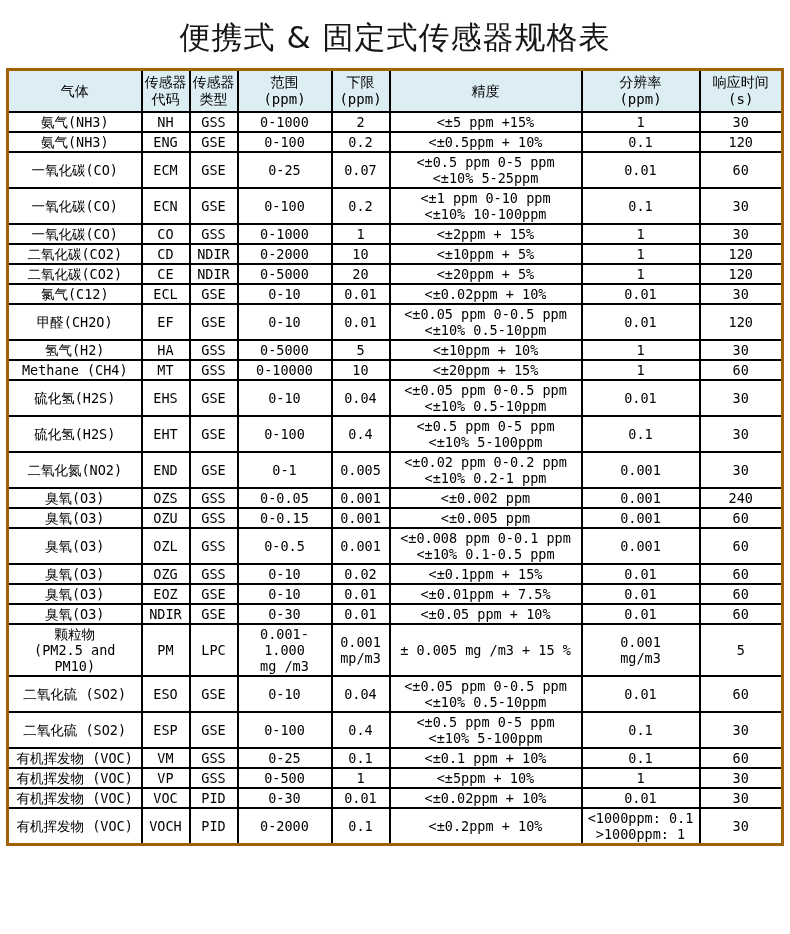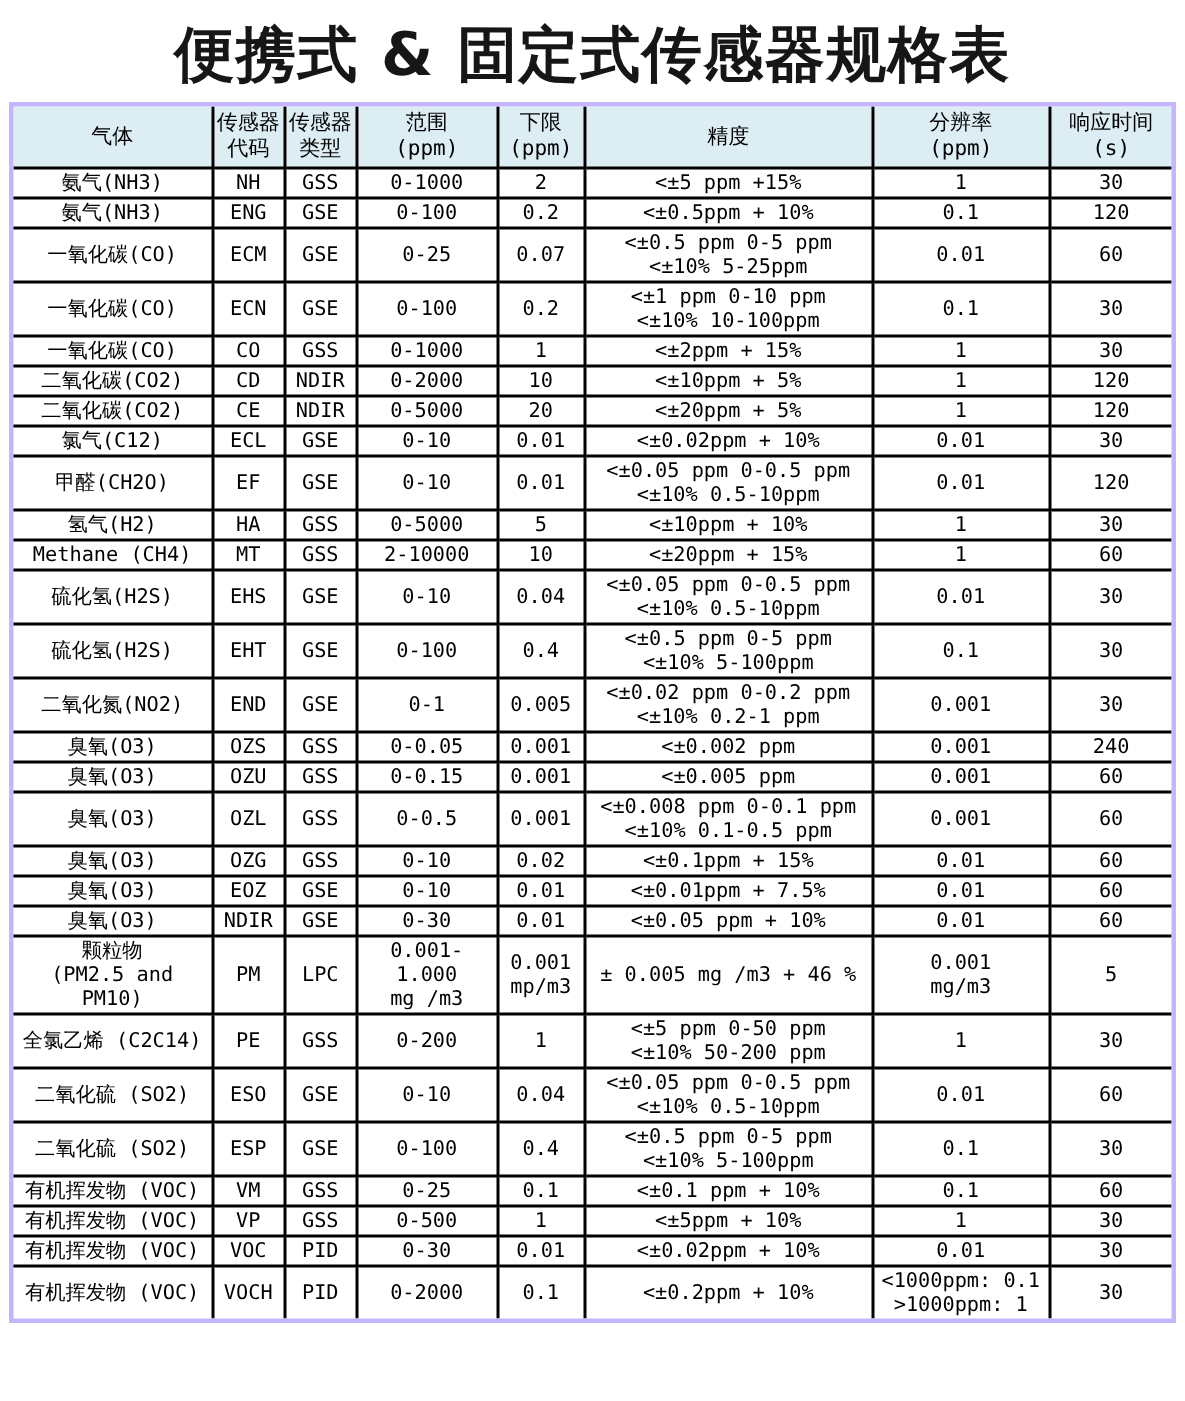--- a/index.html
+++ b/index.html
@@ -13,34 +13,34 @@
   .page {
     width: 790px;
     height: 934px;
     box-sizing: border-box;
     padding-top: 16px;
     font-family: "DejaVu Sans Mono", "DejaVu Sans", "Liberation Sans", monospace, sans-serif;
     color: #000000;
   }
   .title {
     font-family: "DejaVu Sans", "Liberation Sans", sans-serif;
-    font-weight: bold;
-    font-size: 40px;
+    font-weight: normal;
+    font-size: 31px;
     line-height: 42px;
     text-align: center;
     color: #161616;
     margin: 0 0 10px 0;
     letter-spacing: 1px;
   }
   table.spec {
     border-collapse: collapse;
     table-layout: fixed;
     width: 776px;
     margin: 0 auto;
-    border: 3px solid #c4b5fd;
+    border: 3px solid #a16207;
   }
   th, td {
     border: 2px solid #000000;
     text-align: center;
     vertical-align: middle;
     white-space: pre-line;
     overflow: hidden;
     box-sizing: border-box;
   }
   th {
@@ -203,21 +203,21 @@
     <td>0-5000</td>
     <td>5</td>
     <td>&lt;±10ppm + 10%</td>
     <td>1</td>
     <td>30</td>
   </tr>
         <tr>
     <td>Methane (CH4)</td>
     <td>MT</td>
     <td>GSS</td>
-    <td>2-10000</td>
+    <td>0-10000</td>
     <td>10</td>
     <td>&lt;±20ppm + 15%</td>
     <td>1</td>
     <td>60</td>
   </tr>
         <tr>
     <td>硫化氢(H2S)</td>
     <td>EHS</td>
     <td>GSE</td>
     <td>0-10</td>
@@ -312,35 +312,24 @@
   </tr>
         <tr>
     <td>颗粒物
 (PM2.5 and PM10)</td>
     <td>PM</td>
     <td>LPC</td>
     <td>0.001-1.000
 mg /m3</td>
     <td>0.001
 mp/m3</td>
-    <td>± 0.005 mg /m3 + 46 %</td>
+    <td>± 0.005 mg /m3 + 15 %</td>
     <td>0.001
 mg/m3</td>
     <td>5</td>
-  </tr>
-        <tr>
-    <td>全氯乙烯 (C2C14)</td>
-    <td>PE</td>
-    <td>GSS</td>
-    <td>0-200</td>
-    <td>1</td>
-    <td>&lt;±5 ppm 0-50 ppm
-&lt;±10% 50-200 ppm</td>
-    <td>1</td>
-    <td>30</td>
   </tr>
         <tr>
     <td>二氧化硫 (SO2)</td>
     <td>ESO</td>
     <td>GSE</td>
     <td>0-10</td>
     <td>0.04</td>
     <td>&lt;±0.05 ppm 0-0.5 ppm
 &lt;±10% 0.5-10ppm</td>
     <td>0.01</td>

